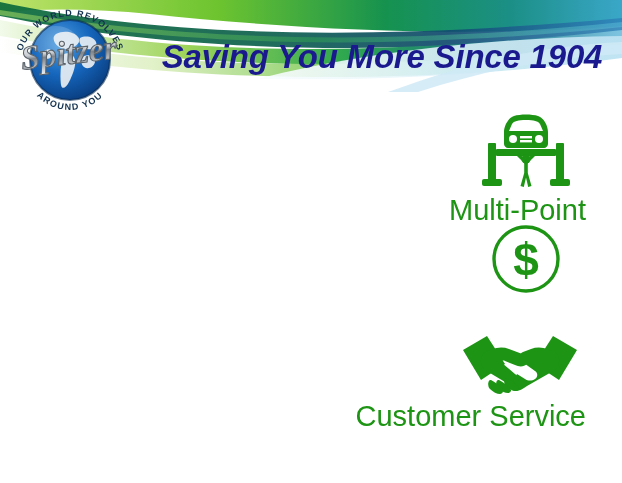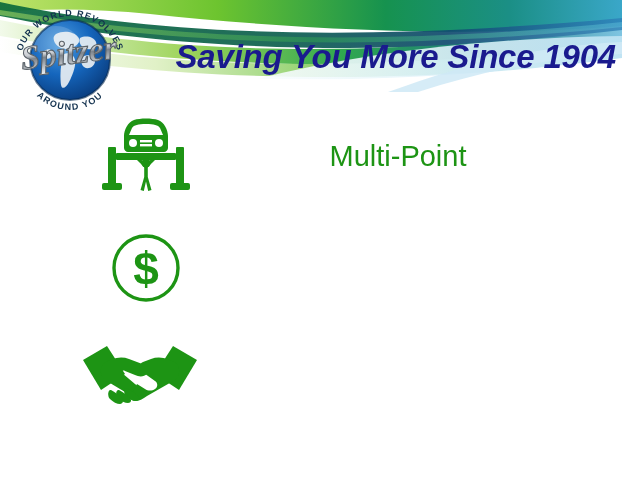--- a/index.html
+++ b/index.html
@@ -43,34 +43,35 @@
     height: 112px;
   }
   #logo svg { display: block; width: 128px; height: 112px; }
 
   
   #headline {
     position: absolute;
     left: 148px;
     top: 38px;
     width: 468px;
-    text-align: right;
+    text-align: center;
     font-size: 33px;
     font-weight: bold;
     font-style: italic;
     color: #1a1a8e;
     letter-spacing: -0.2px;
     white-space: nowrap;
   }
 
   
   .feature-row {
     position: absolute;
     display: flex;
-    align-items: center;
+    align-items: flex-end;
+    flex-direction: column;
   }
   .feature-icon {
     flex: 0 0 auto;
     display: flex;
     align-items: center;
     justify-content: center;
   }
   .feature-icon svg { display: block; }
   .feature-text {
     flex: 1 1 auto;
@@ -269,16 +270,17 @@
                    C77,45 77,49 74,51 C71,53 67,53 64,51 L56,46 L50,56 C48,59 50,63 54,63
                    C58,63 62,61 66,58 L94,42 C98,39 100,32 96,26 Z"></path>
 
           <path d="M46,50 C50,52 54,55 57,58 C59,60 58,63 55,63 C52,63 48,61 45,58 C42,55 43,49 46,50 Z"></path>
           <path d="M38,52 C42,54 46,57 49,60 C51,62 50,65 47,65 C44,65 40,63 37,60 C34,57 35,51 38,52 Z"></path>
           <path d="M30,52 C34,54 38,57 41,60 C43,62 42,66 39,66 C36,66 32,64 29,61 C26,58 27,51 30,52 Z"></path>
         </g>
       </svg>
     </div>
     <div class="feature-text">
+      <span class="line">Customer Service</span>
     </div>
   </div>
 
 </div>
 
 </body></html>

